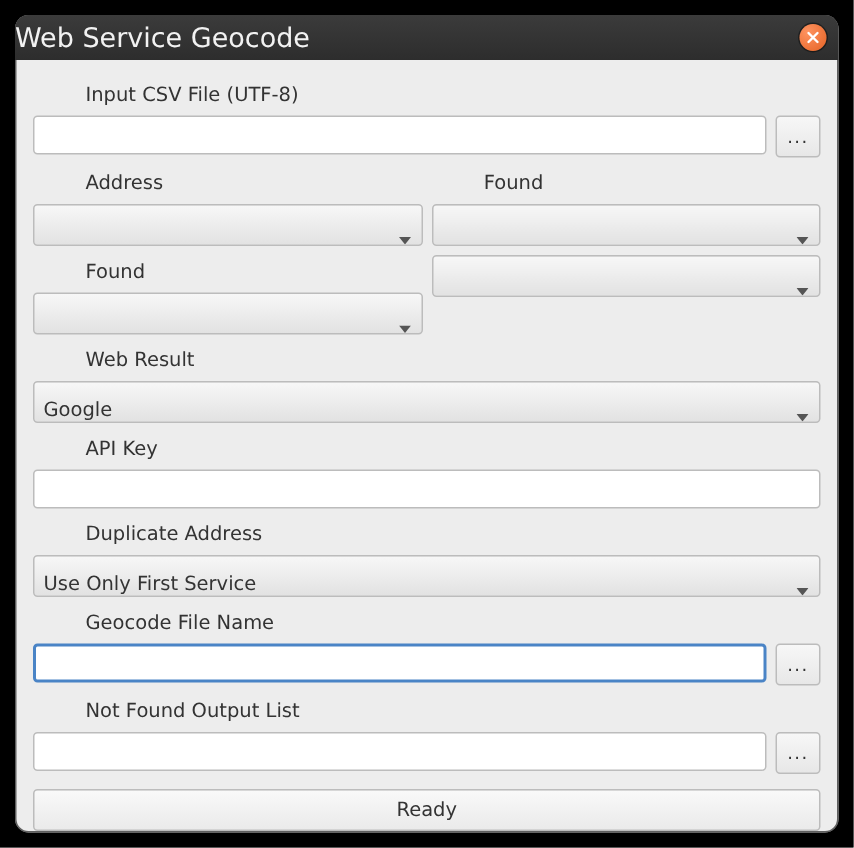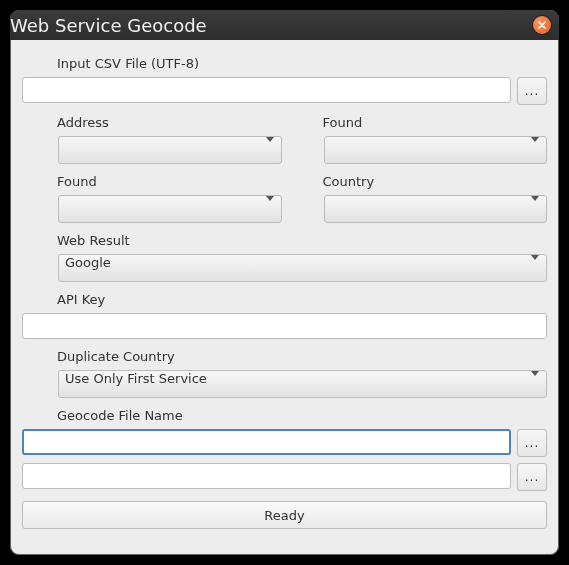--- a/index.html
+++ b/index.html
@@ -102,25 +102,24 @@
     font-size: 12px;
     letter-spacing: 1px;
     color:#333;
   }
   .combo {
     height: 26px;
     background: linear-gradient(#f7f7f7,#e2e2e2);
     border: 1px solid #bcbcbc;
     border-radius: 3px;
     display:flex;
-    align-items:flex-start;
+    align-items:flex-end;
     padding: 0 6px;
     cursor:pointer;
     position: relative;
-    margin-left: 36px;
   }
   .combo .combo-text {
     flex:1;
     font-size:13px;
     color:#333;
   }
   .combo .arrow {
     width:10px;
     display:flex;align-items:center;justify-content:center;
   }
@@ -189,21 +188,20 @@
           <div class="combo">
             <span class="combo-text"></span>
             <span class="arrow">
               <svg width="8" height="5" viewBox="0 0 8 5">
                   <path d="M0 0 L4 5 L8 0 Z" fill="#555"></path>
                 </svg>
             </span>
           </div>
         </div>
         <div class="col">
-          <div class="label">Country</div>
           <div class="combo">
             <span class="combo-text"></span>
             <span class="arrow">
               <svg width="8" height="5" viewBox="0 0 8 5">
                   <path d="M0 0 L4 5 L8 0 Z" fill="#555"></path>
                 </svg>
             </span>
           </div>
         </div>
       </div>
@@ -214,36 +212,37 @@
         <span class="arrow">
           <svg width="8" height="5" viewBox="0 0 8 5">
               <path d="M0 0 L4 5 L8 0 Z" fill="#555"></path>
             </svg>
         </span>
       </div>
 
       <div class="label">API Key</div>
       <input class="text" value="" style="">
 
-      <div class="label">Duplicate Country</div>
+      <div class="label">Duplicate Address</div>
       <div class="combo">
         <span class="combo-text">Use Only First Service</span>
         <span class="arrow">
           <svg width="8" height="5" viewBox="0 0 8 5">
               <path d="M0 0 L4 5 L8 0 Z" fill="#555"></path>
             </svg>
         </span>
       </div>
 
       <div class="label">Geocode File Name</div>
       <div class="row">
         <input class="text focused" value="" style="">
         <div class="browse-btn">...</div>
       </div>
 
+      <div class="label">Not Found Output List</div>
       <div class="row">
         <input class="text" value="" style="">
         <div class="browse-btn">...</div>
       </div>
 
       <div class="status-btn">
         <span>Ready</span>
       </div>
 
     </div>

